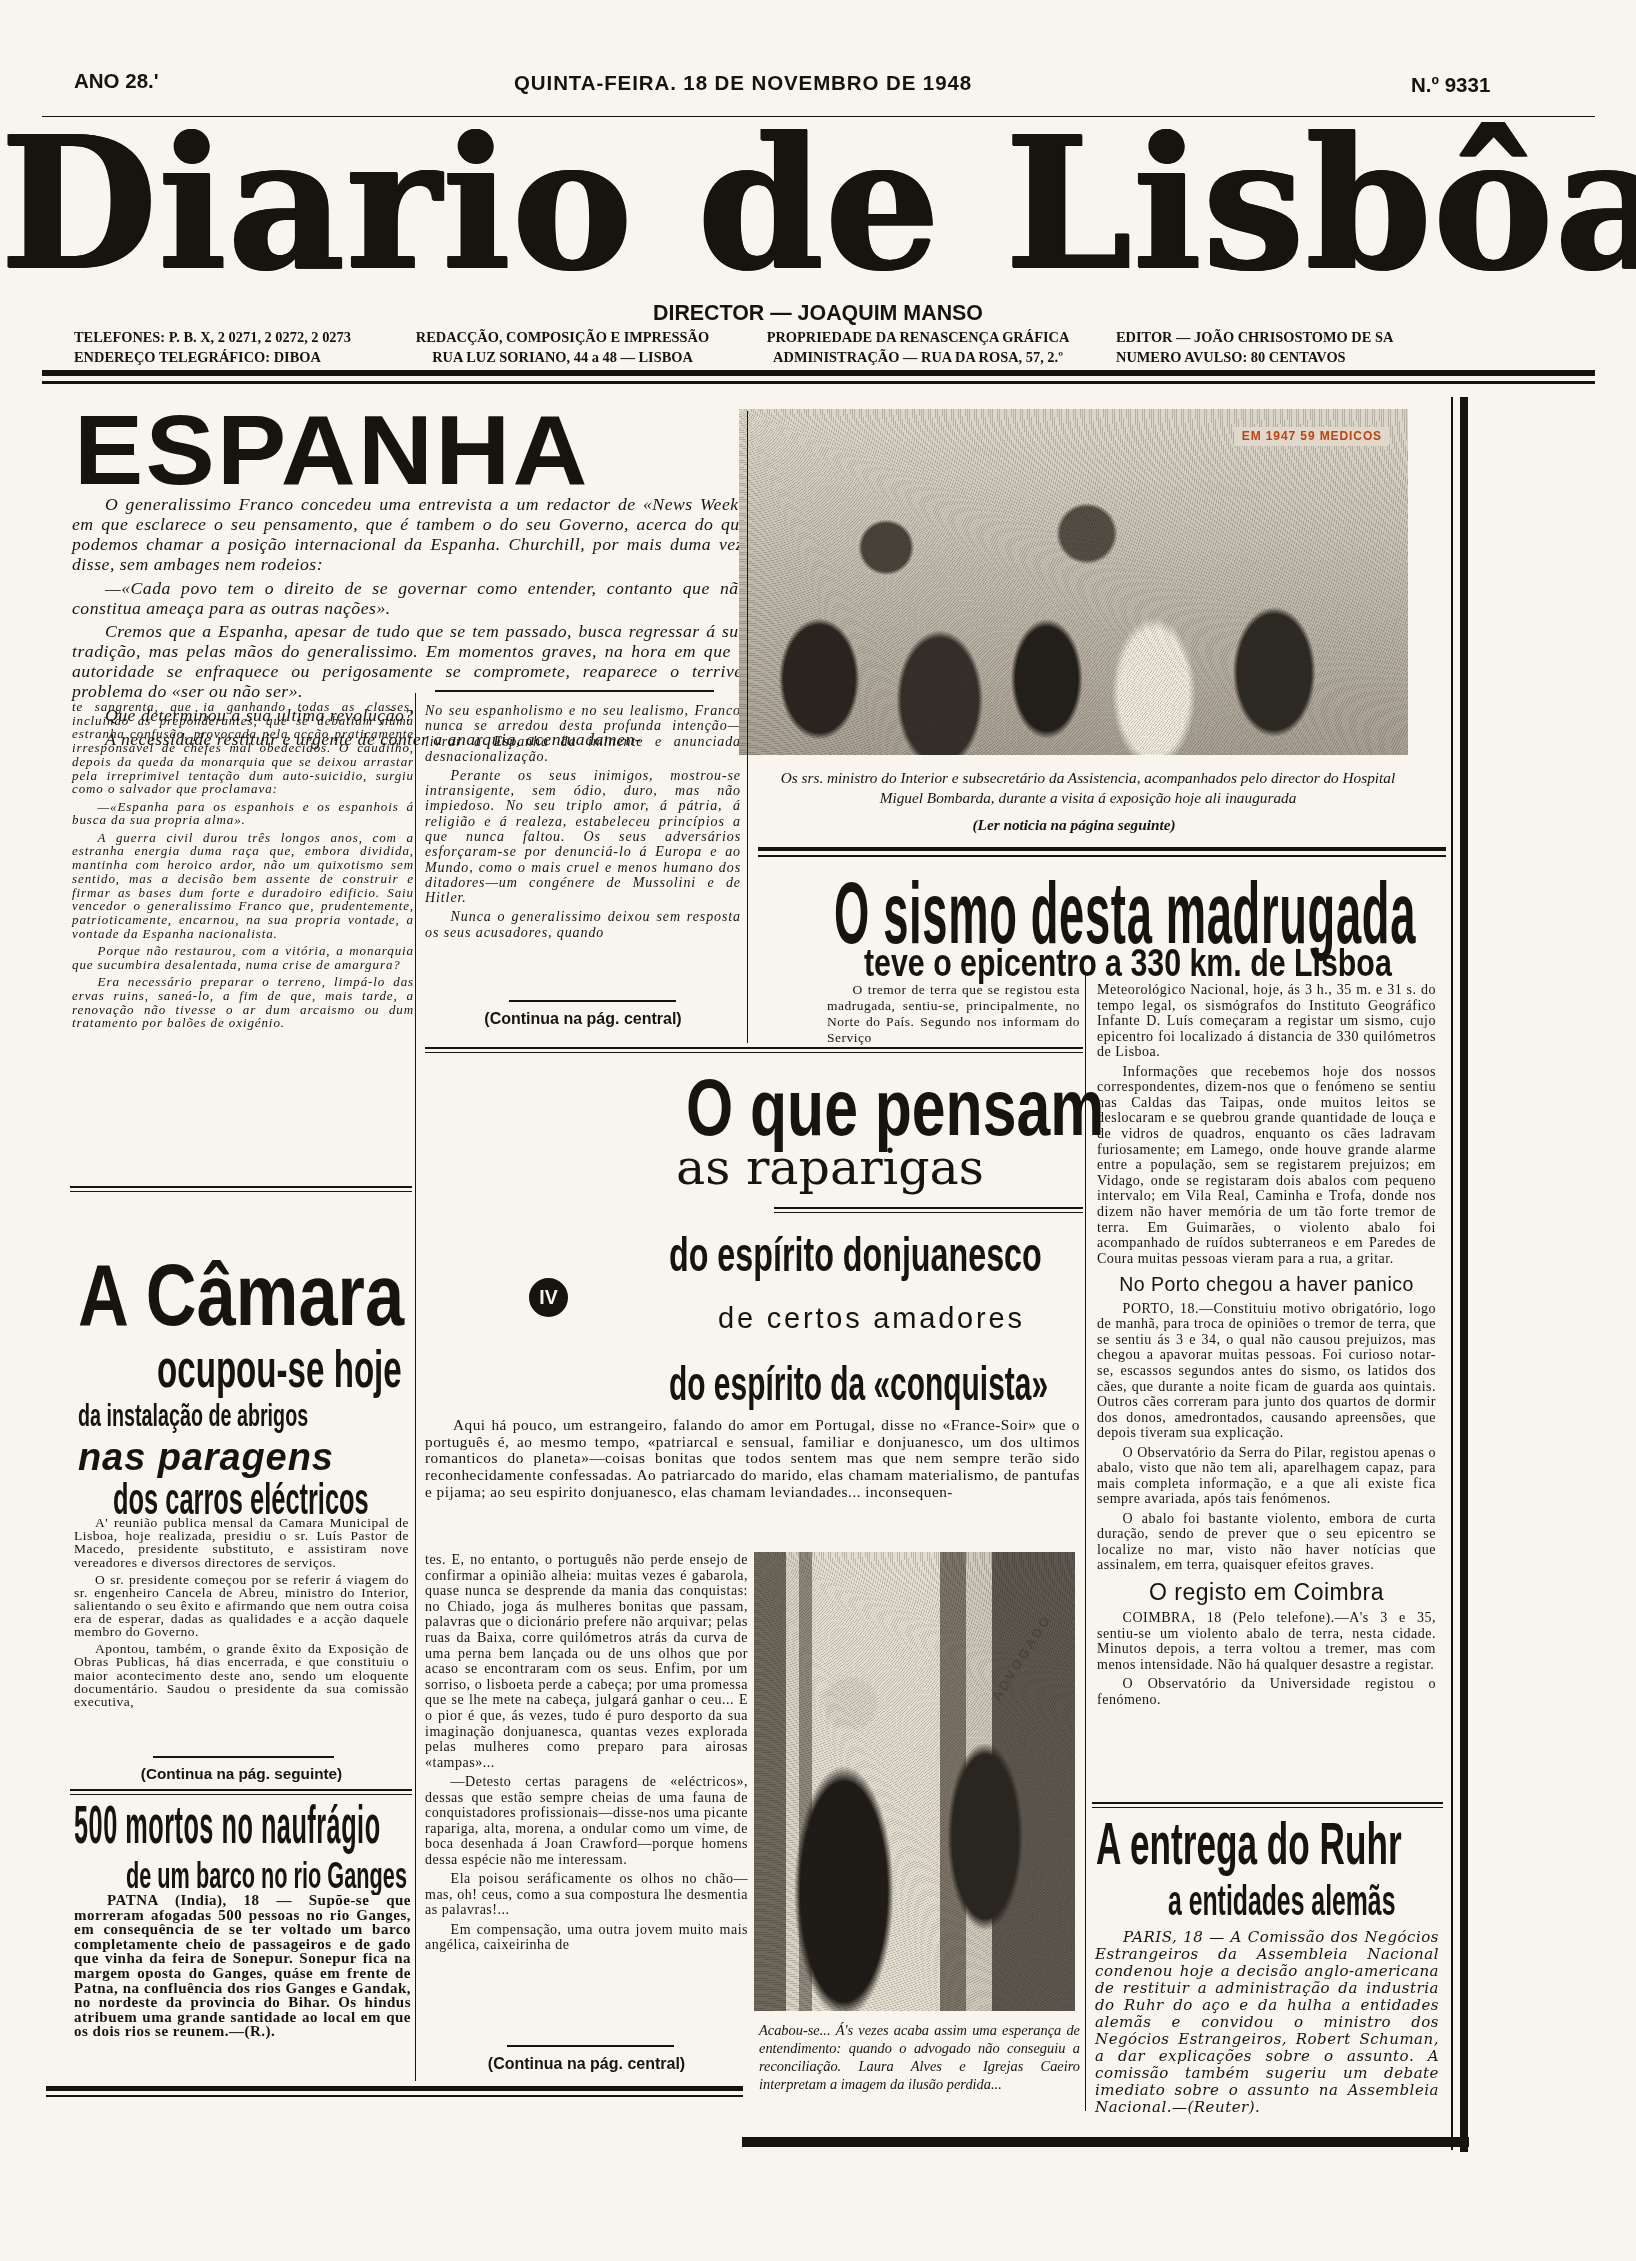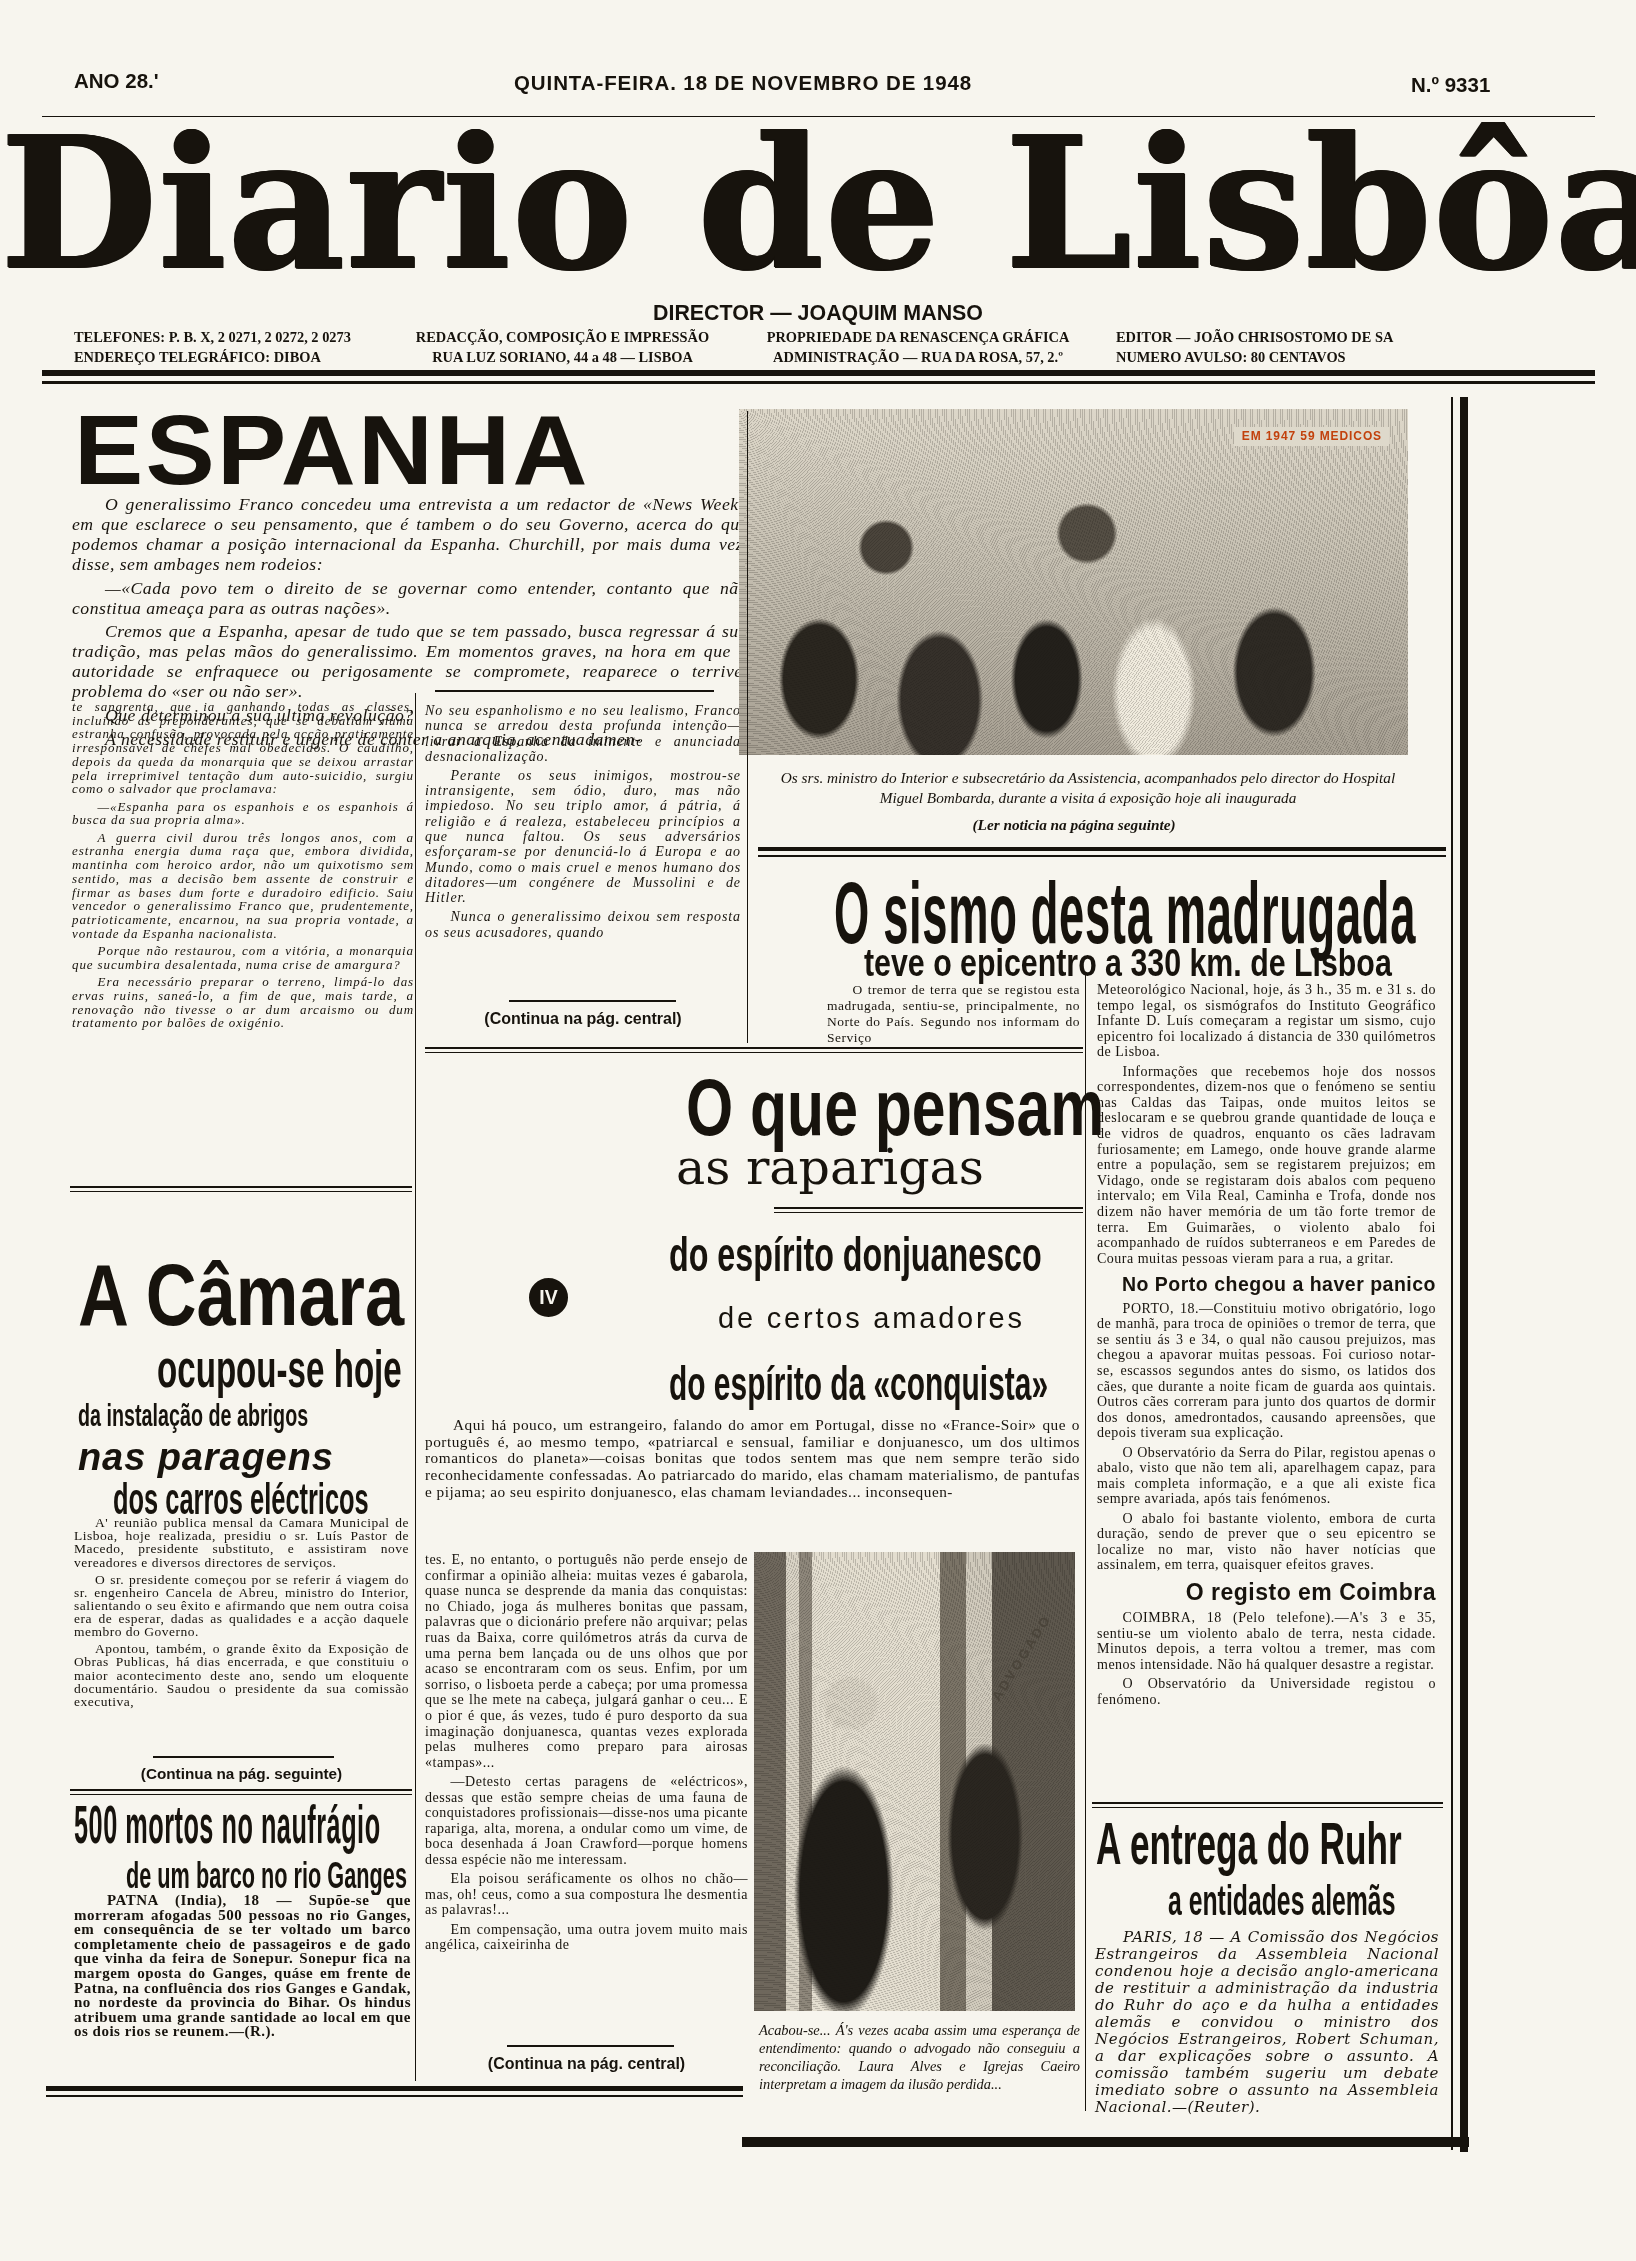--- a/index.html
+++ b/index.html
@@ -14,21 +14,21 @@
   .c{text-align:center;}
   .r{}
   .cond{font-family:"Liberation Sans",sans-serif;font-weight:bold;white-space:nowrap;
         transform-origin:left top;line-height:1;}
   .rule{background:#17130d;}
   .drule{height:3.7px;border-top:4.6px solid #17130d;border-bottom:2.3px solid #17130d;}
   .drule-thin{height:3.3px;border-top:2.3px solid #17130d;border-bottom:1.4px solid #17130d;}
   p{margin:0 0 3.7px 0;text-indent:25.6px;}
   p.np{text-indent:0;}
   .body-col p{line-height:inherit;}
-  .subhead{font-family:"Liberation Sans",sans-serif;font-weight:bold;text-align:right;text-indent:0;}
+  .subhead{font-family:"Liberation Sans",sans-serif;font-weight:normal;text-align:center;text-indent:0;}
   .masthead{font-family:"DejaVu Serif",serif;font-weight:bold;white-space:nowrap;
             text-shadow:0.9px 0 0 #17130d,-0.9px 0 0 #17130d,0 0.9px 0 #17130d,1.4px 0.9px 0 #17130d;}
   .photo{background-color:#c9c3b6;}
   #photo1{background-image:
      repeating-radial-gradient(circle at 0.5px 0.5px, rgba(25,22,18,.20) 0 0.7px, transparent 0.7px 2.3px),
      radial-gradient(65px 98px at 12% 78%, #2a261f 0 55%, transparent 62%),
      radial-gradient(70px 112px at 30% 84%, #35302a 0 55%, transparent 62%),
      radial-gradient(60px 100px at 46% 78%, #23201b 0 52%, transparent 60%),
      radial-gradient(70px 126px at 62% 82%, #efeadd 0 50%, transparent 60%),
      radial-gradient(67px 105px at 80% 76%, #2e2a24 0 55%, transparent 62%),

